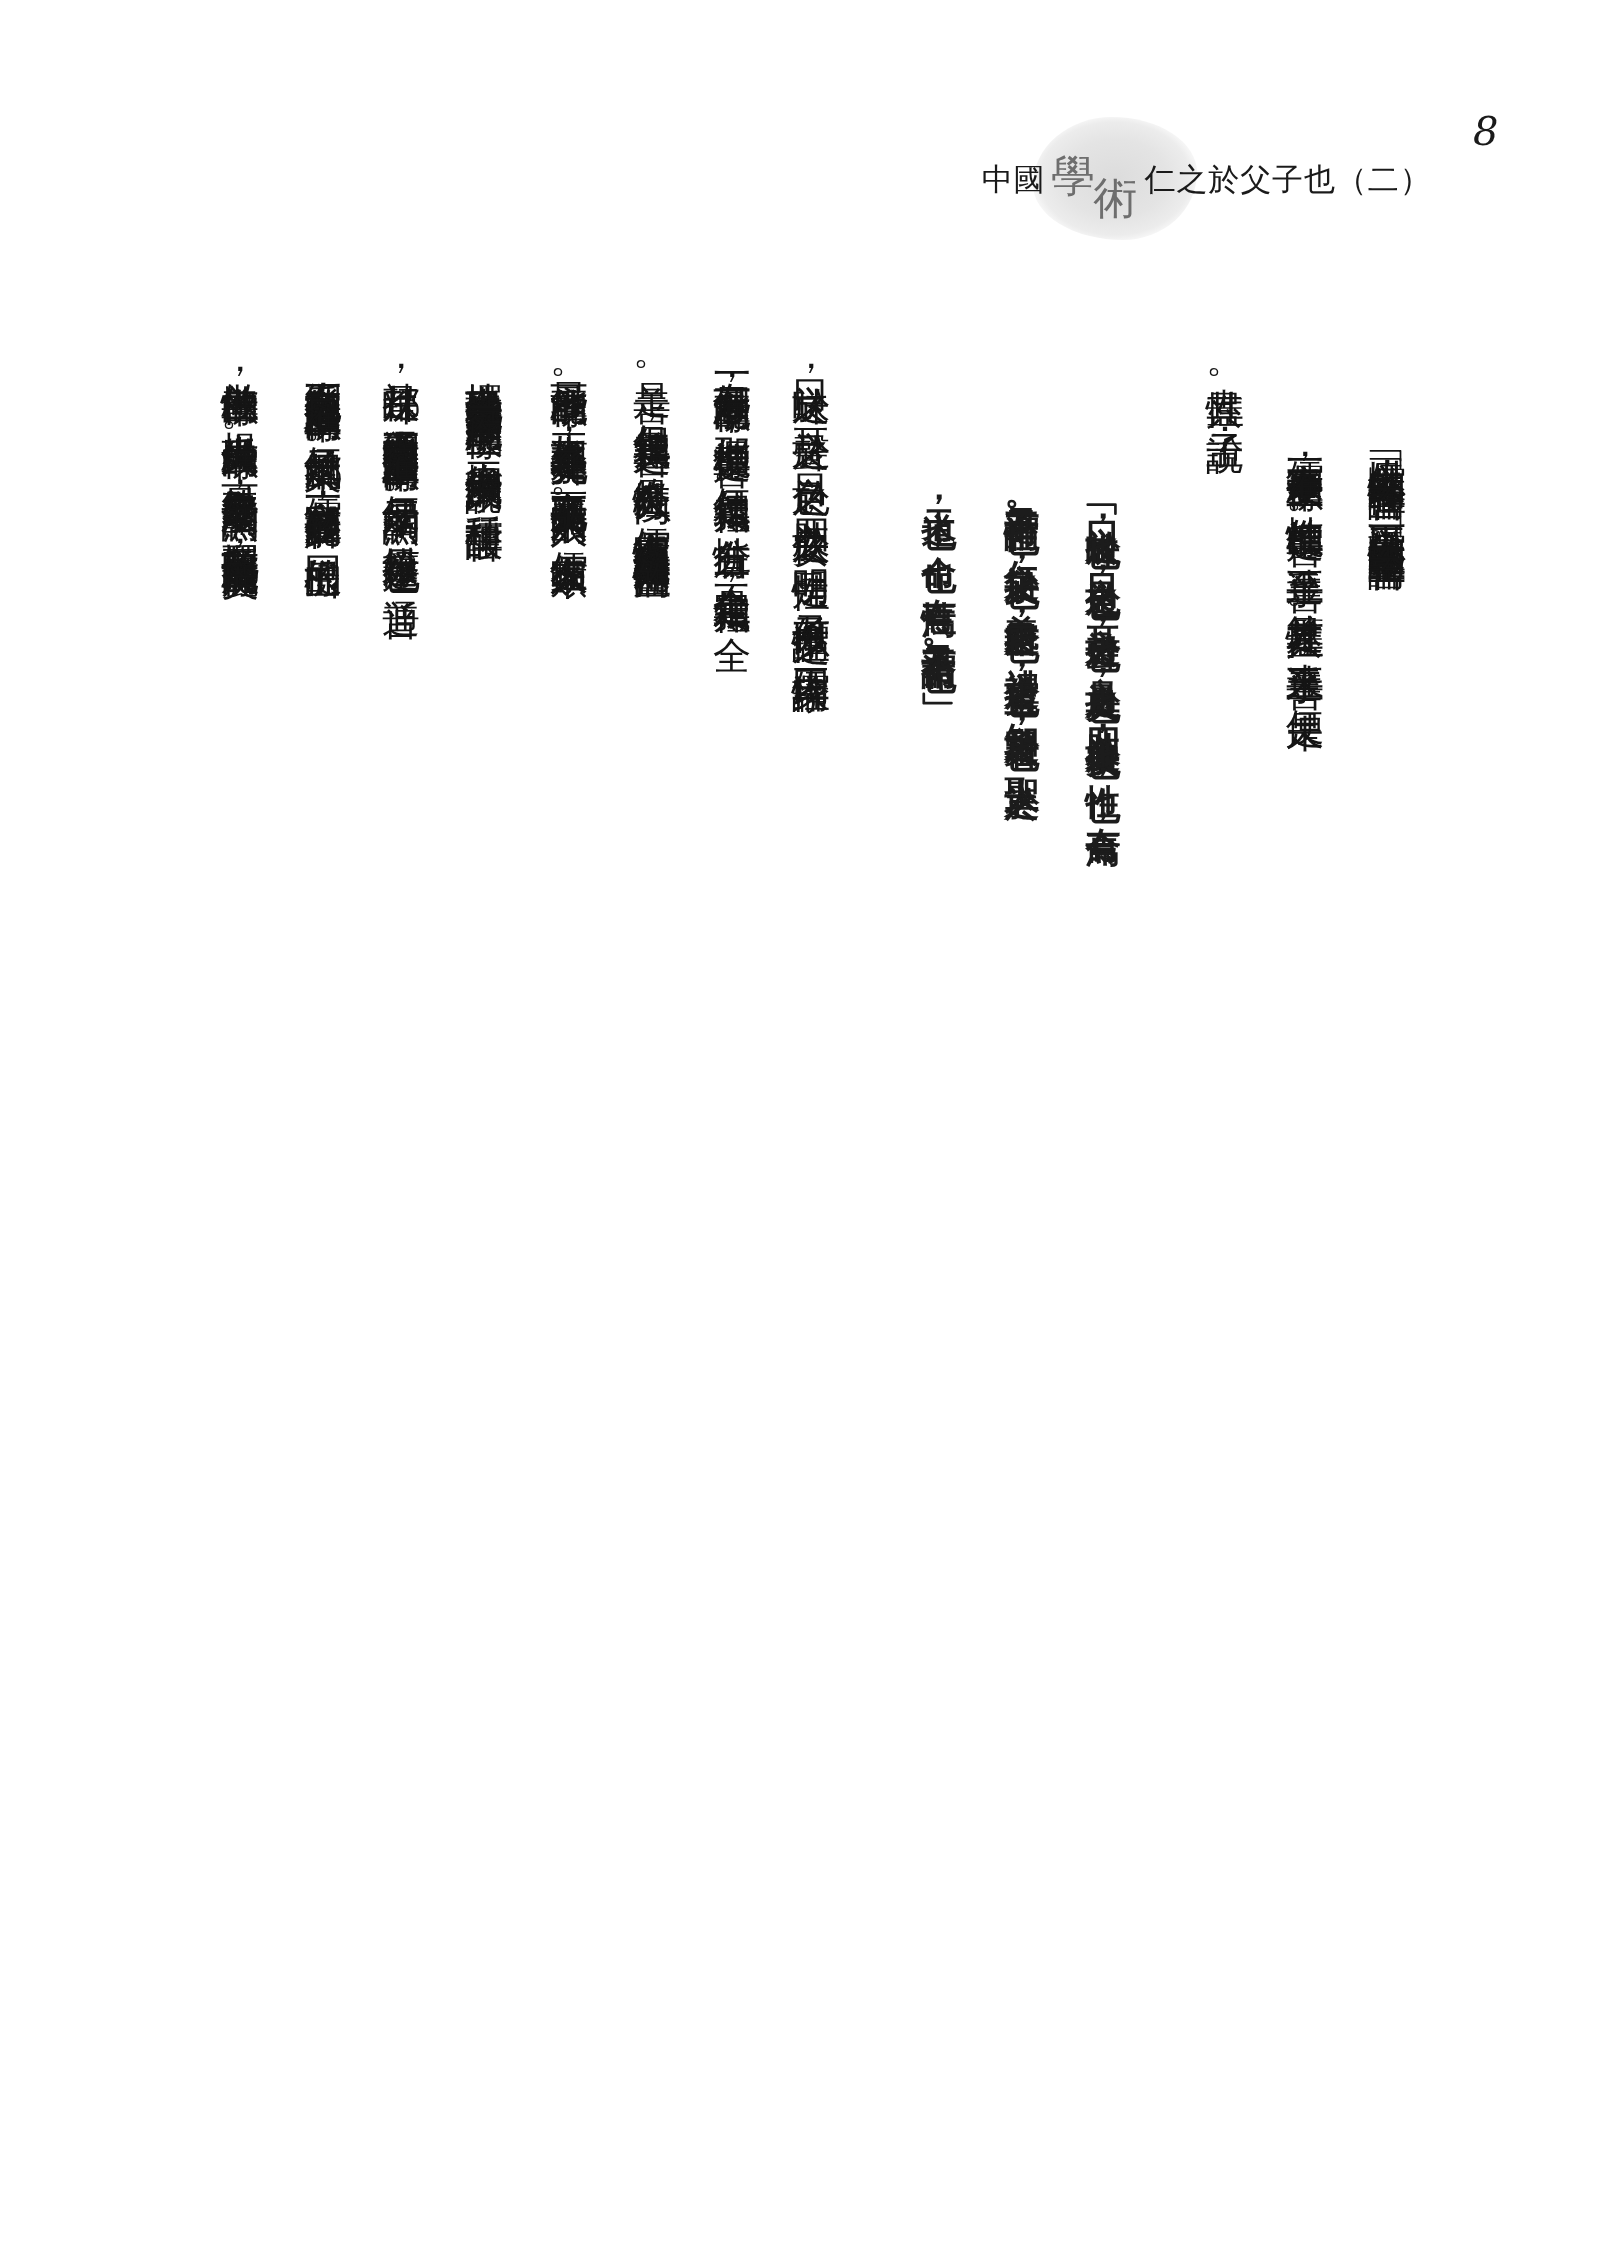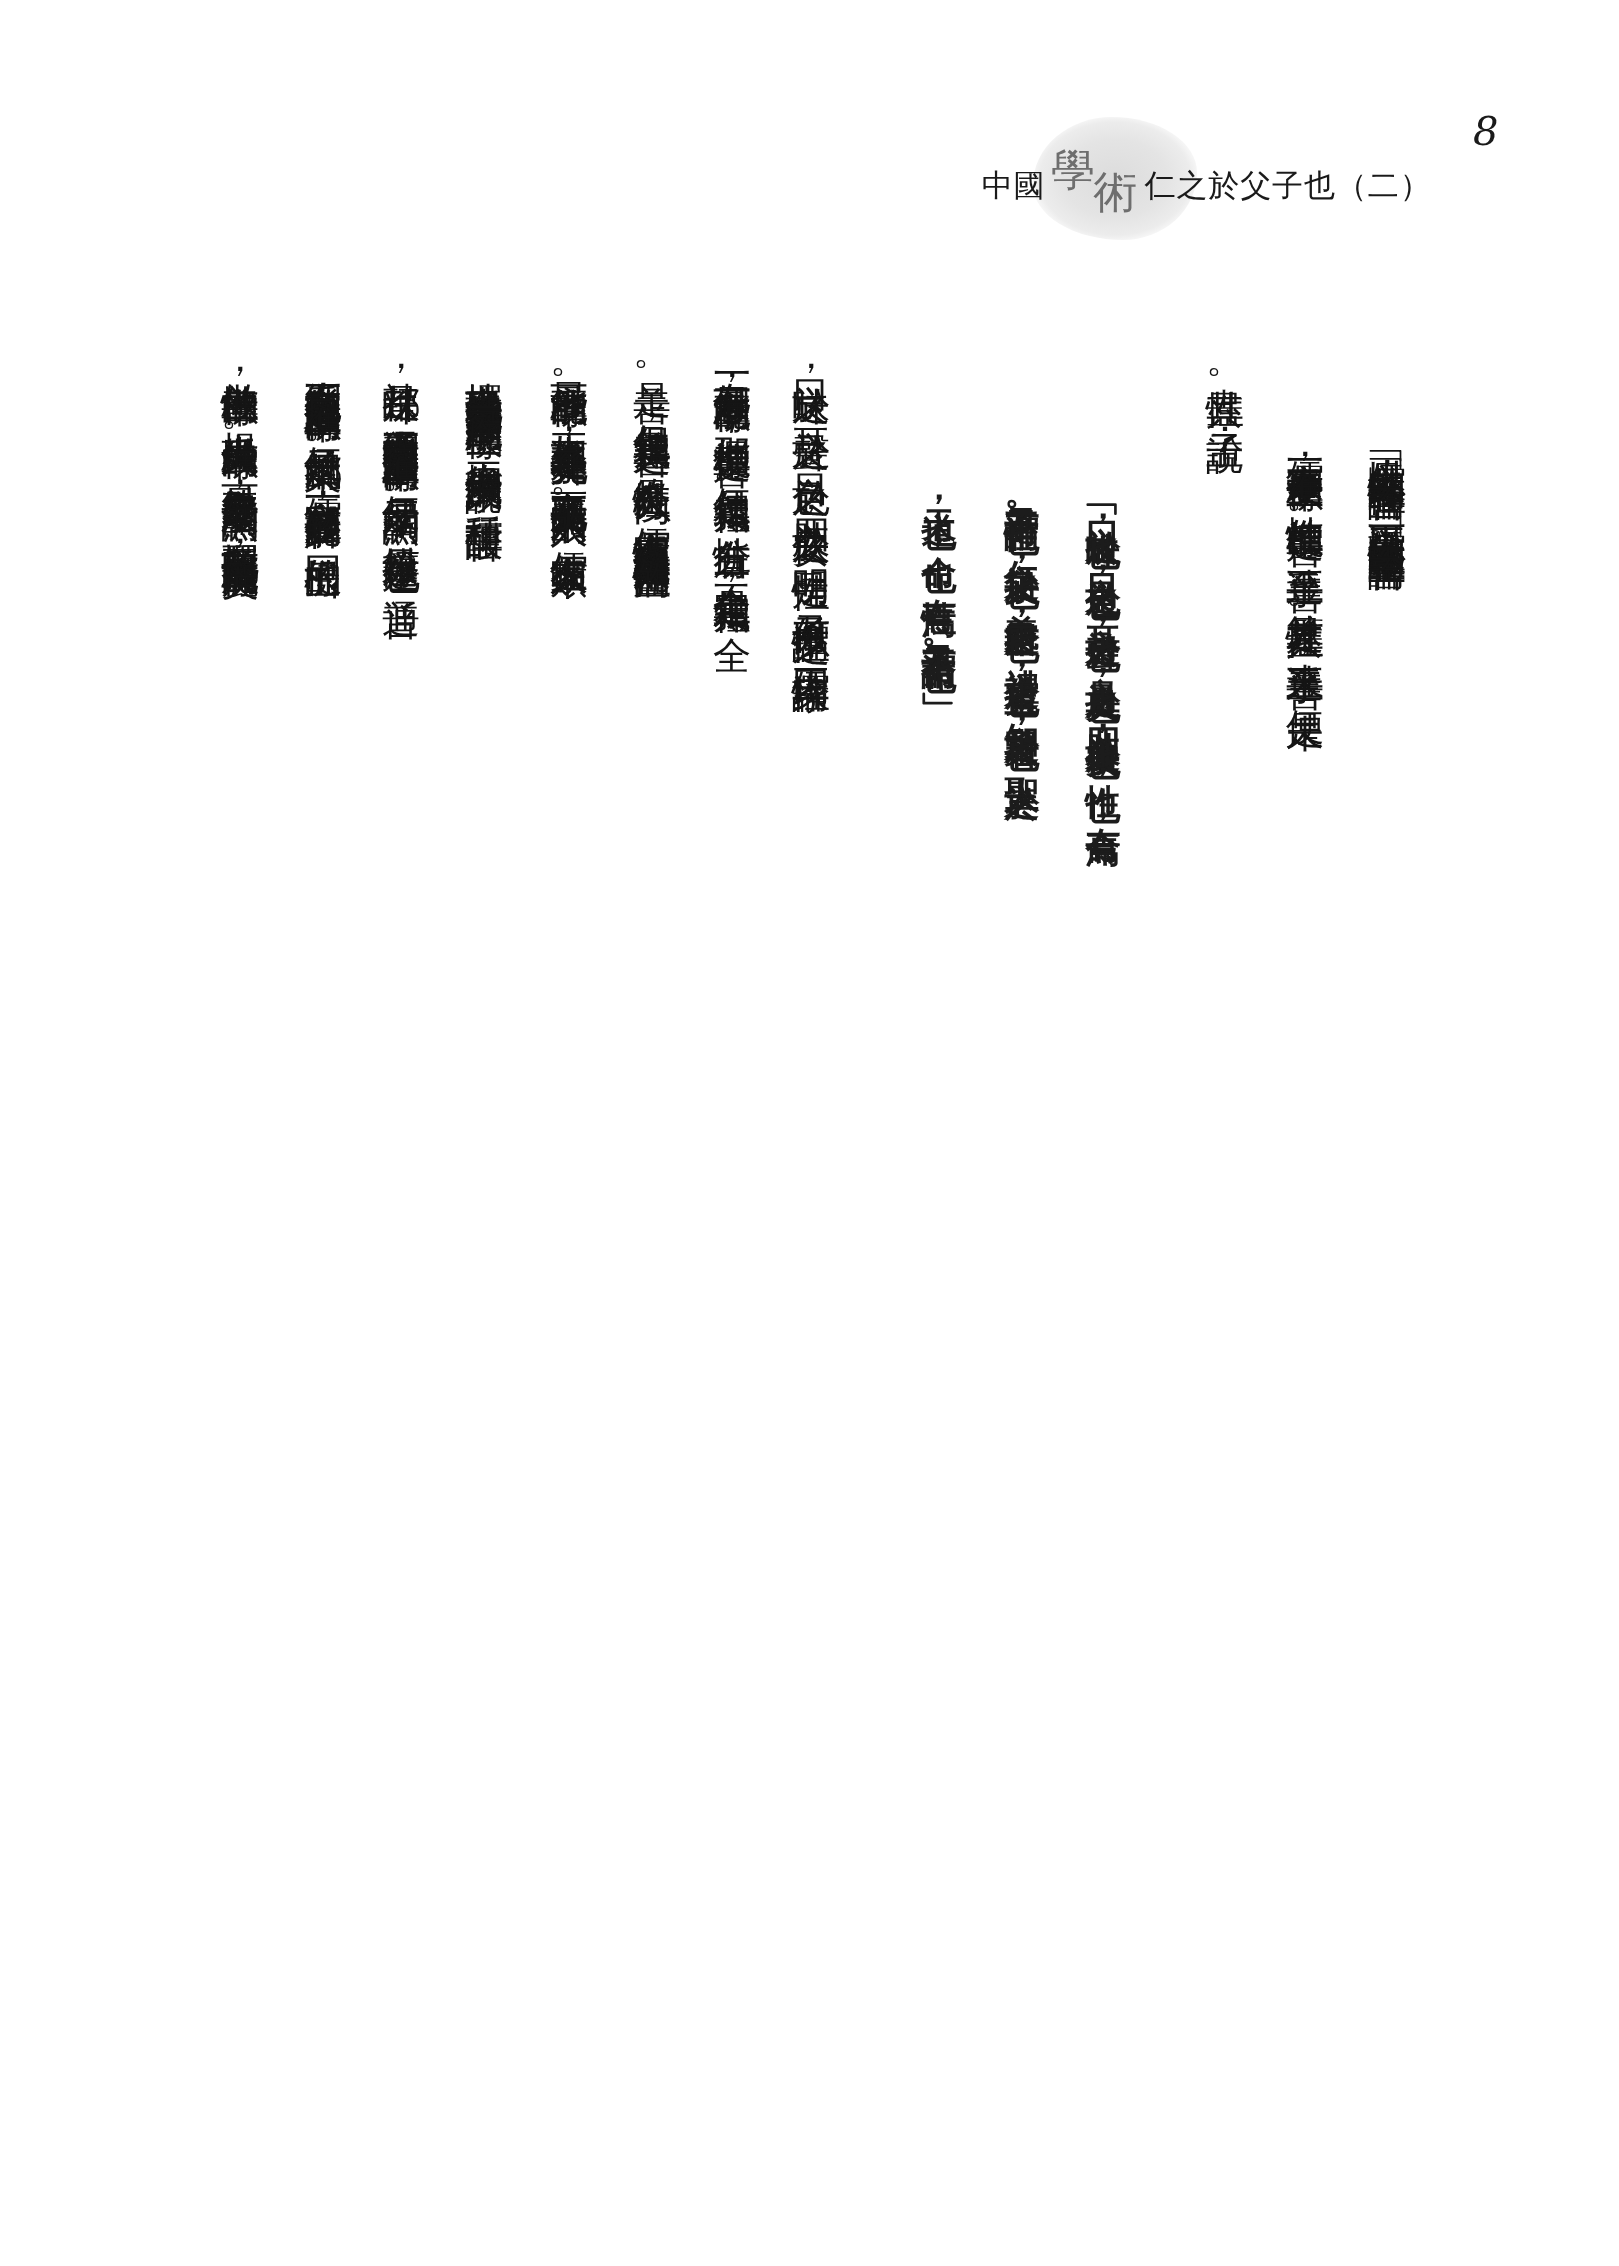--- a/index.html
+++ b/index.html
@@ -36,34 +36,34 @@
     width: 164px;
     height: 123px;
     background: radial-gradient(ellipse at 50% 50%, #dcdcdc 0%, #e4e4e4 45%, #ececec 65%, rgba(240,240,240,0) 78%);
     border-radius: 48% 52% 45% 55% / 55% 45% 55% 45%;
   }
   .header-line {
     position: absolute;
     left: 3.7px;
     top: 51px;
     display: flex;
-    align-items: center;
+    align-items: flex-start;
     white-space: nowrap;
   }
   .header-plain {
     font-size: 31px;
     line-height: 37px;
     color: #1a1a1a;
     letter-spacing: 0.9px;
   }
   .header-stylized {
     font-family: "DejaVu Serif", "Liberation Serif", serif;
     color: #6e6e6e;
     font-size: 44px;
-    line-height: 48px;
+    line-height: 60px;
     margin: 0 7.3px 0 5.5px;
     position: relative;
   }
   .header-stylized .s1 { position: relative; top: -14.6px; }
   .header-stylized .s2 { position: relative; top: 7.3px; margin-left: -1.8px; }
   .page-number {
     position: absolute;
     left: 1473px;
     top: 108px;
     font-family: "DejaVu Serif", "Liberation Serif", serif;

